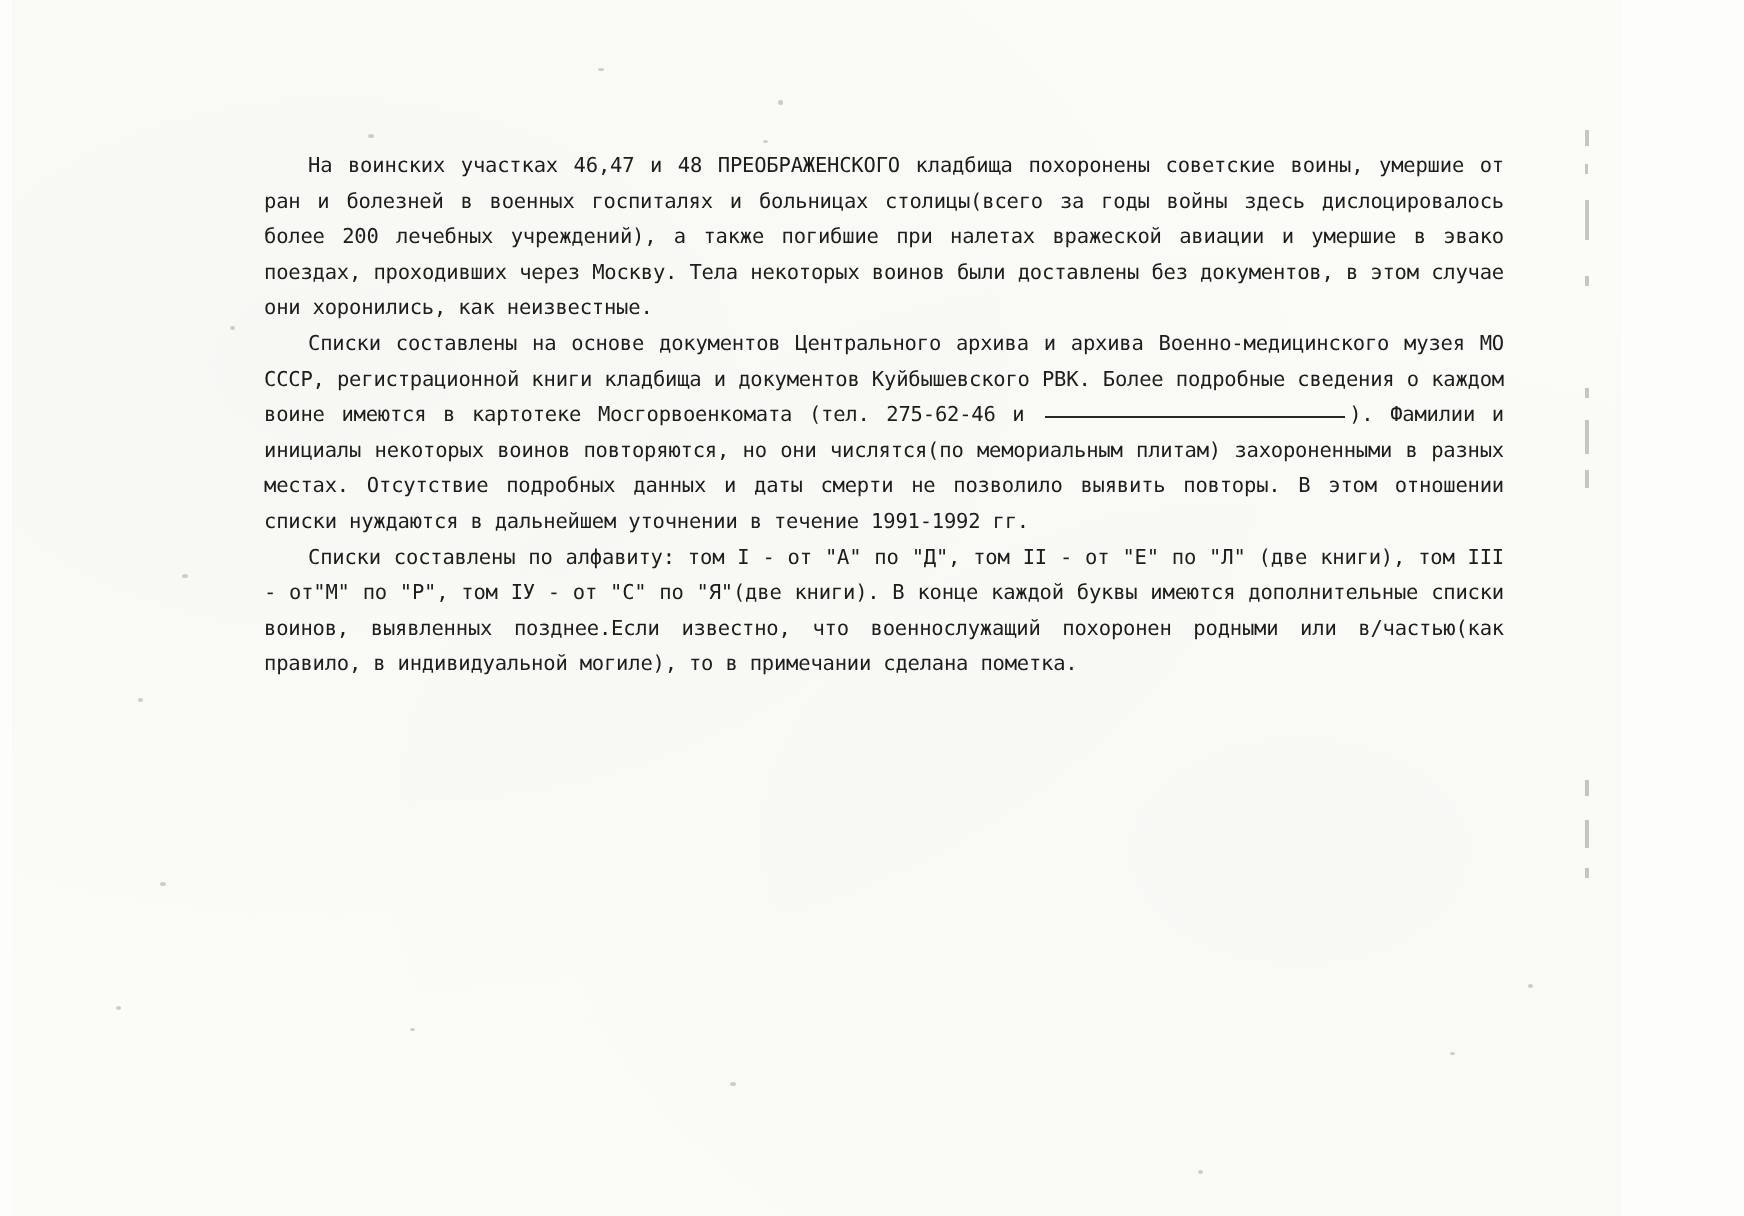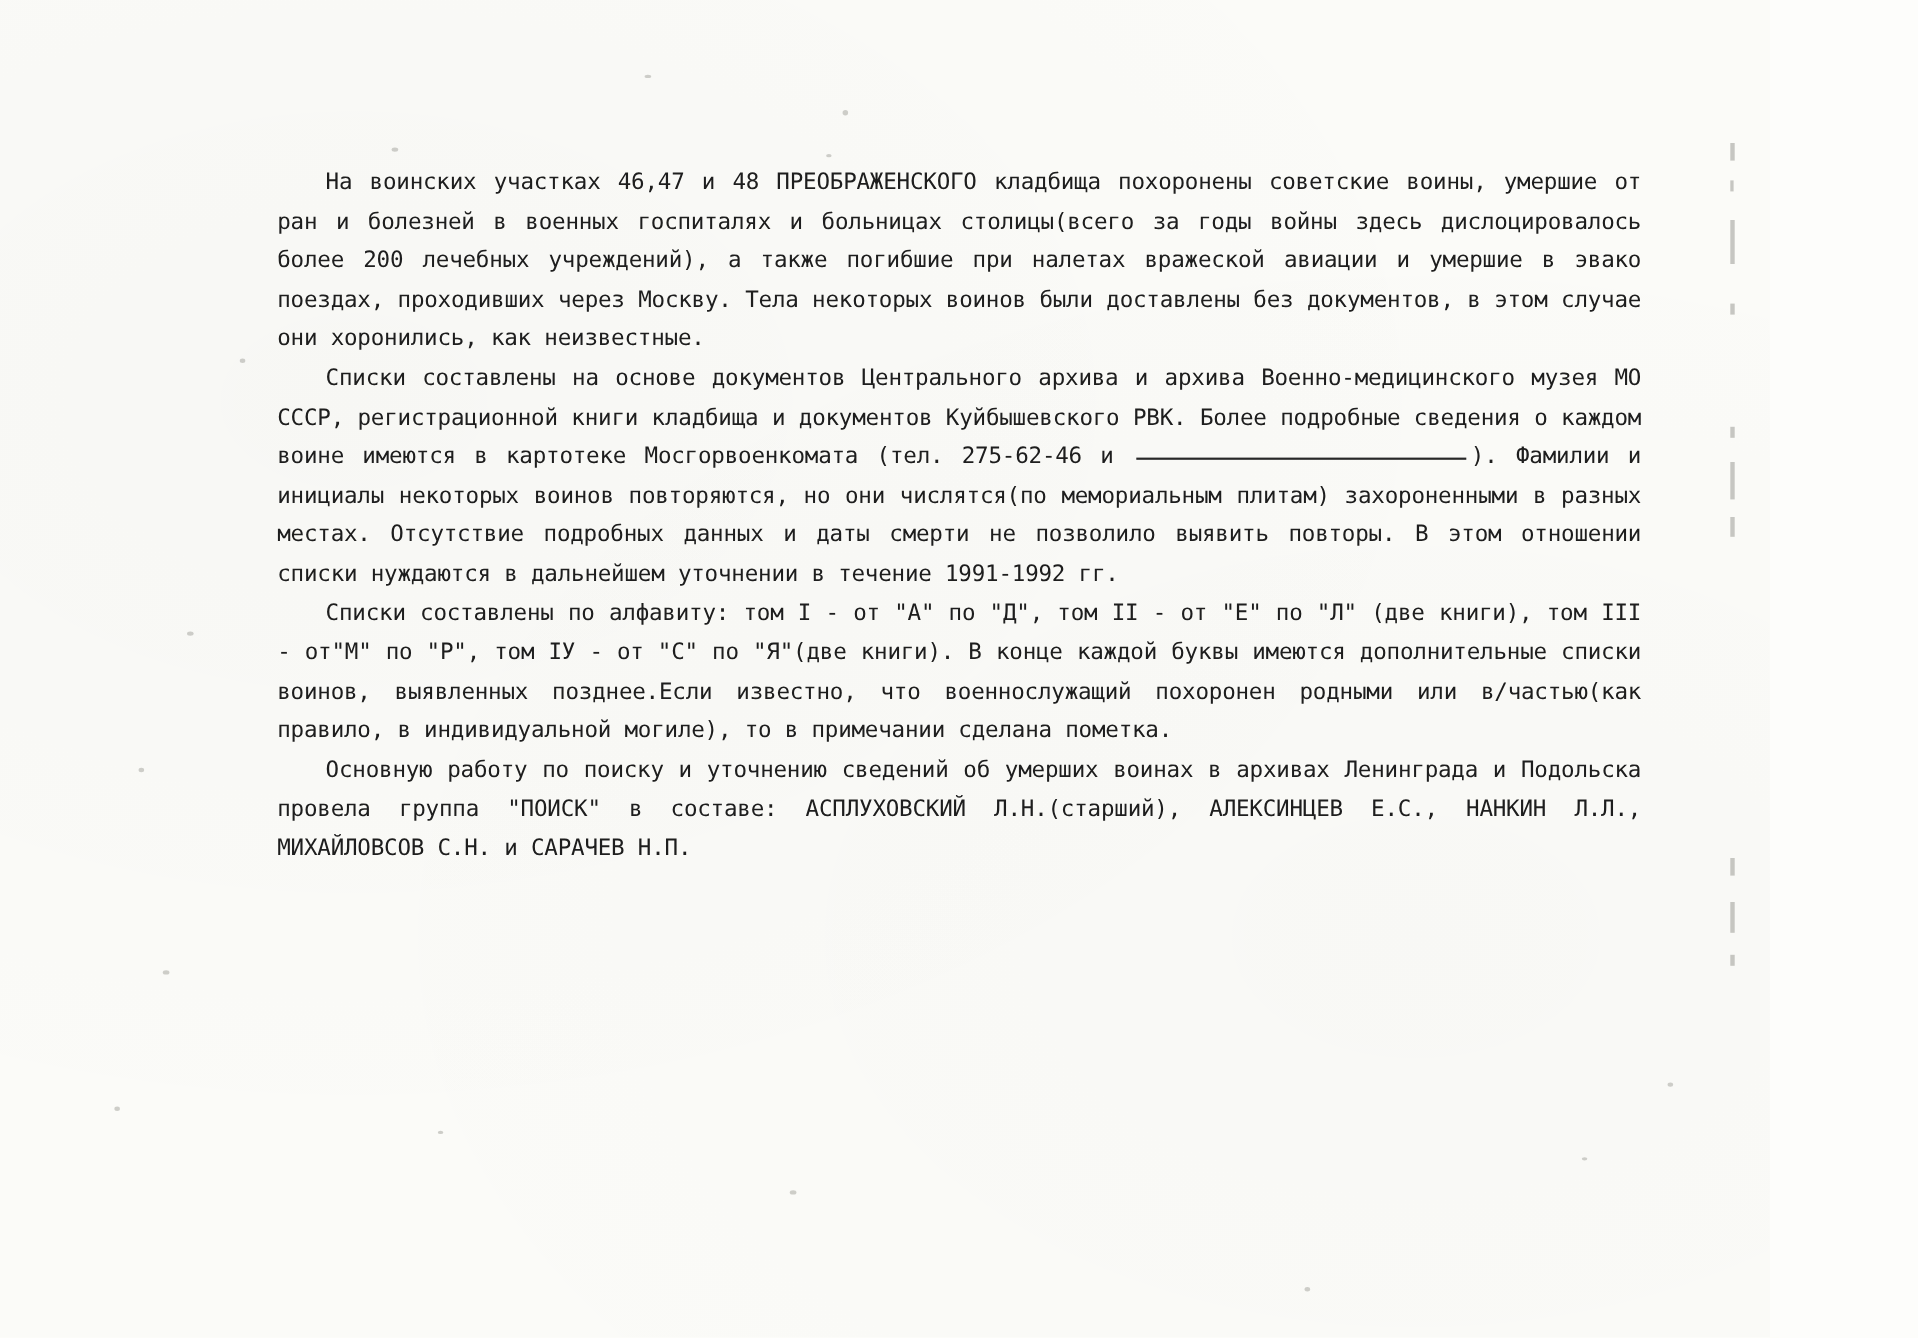--- a/index.html
+++ b/index.html
@@ -15,20 +15,21 @@
   }
   .page {
     position: relative;
     width: 1609px;
     height: 1216px;
     background:
       radial-gradient(ellipse at 20% 30%, rgba(0,0,0,0.015), rgba(0,0,0,0) 60%),
       radial-gradient(ellipse at 80% 70%, rgba(0,0,0,0.012), rgba(0,0,0,0) 60%),
       #fbfbf8;
     box-sizing: border-box;
+    margin-left: 12px;
   }
   
   .speck {
     position: absolute;
     background: #bdbdb8;
     border-radius: 50%;
     opacity: 0.75;
   }
   .dash {
     position: absolute;
@@ -106,16 +107,15 @@
   </div>
 
   <div class="typed">
 
     <p>На воинских участках 46,47 и 48  ПРЕОБРАЖЕНСКОГО кладбища похоронены советские воины, умершие от ран и болезней в военных госпиталях и больницах столицы(всего за годы войны здесь дислоцировалось более 200 лечебных учреждений), а также погибшие при налетах вражеской авиации и умершие в эвако поездах, проходивших через Москву. Тела некоторых воинов были доставлены без документов, в этом случае они хоронились, как неизвестные.</p>
 
     <p><span>Списки составлены на основе документов Центрального архива и архива Военно-медицинского музея МО СССР, регистрационной книги кладбища и документов Куйбышевского РВК. Более подробные сведения о каждом воине имеются в картотеке Мосгорвоенкомата (тел. 275-62-46 и </span><span class="blank-line"></span><span>). Фамилии и инициалы некоторых воинов повторяются, но они числятся(по мемориальным плитам) захороненными в разных местах. Отсутствие подробных данных и даты смерти не позволило выявить повторы. В этом отношении списки нуждаются в дальнейшем уточнении в течение 1991-1992 гг.</span></p>
 
     <p>Списки составлены по алфавиту: том I - от "А" по "Д", том II - от "Е" по "Л" (две книги), том III - от"М" по "Р", том IУ - от "С" по "Я"(две книги). В конце каждой буквы имеются дополнительные списки воинов, выявленных позднее.Если известно, что военнослужащий похоронен родными или в/частью(как правило, в индивидуальной могиле), то в примечании сделана пометка.</p>
 
-    <p class="p-last">Основную работу по поиску и уточнению сведений об умерших воинах в архивах Ленинграда и Подольска провела группа "ПОИСК" в составе: АСПЛУХОВСКИЙ Л.Н.(старший), АЛЕКСИНЦЕВ Е.С., НАНКИН Л.Л., МИХАЙЛОВСОВ С.Н. и САРАЧЕВ Н.П.</p>
 
   </div>
 </div>
 
 </body></html>

